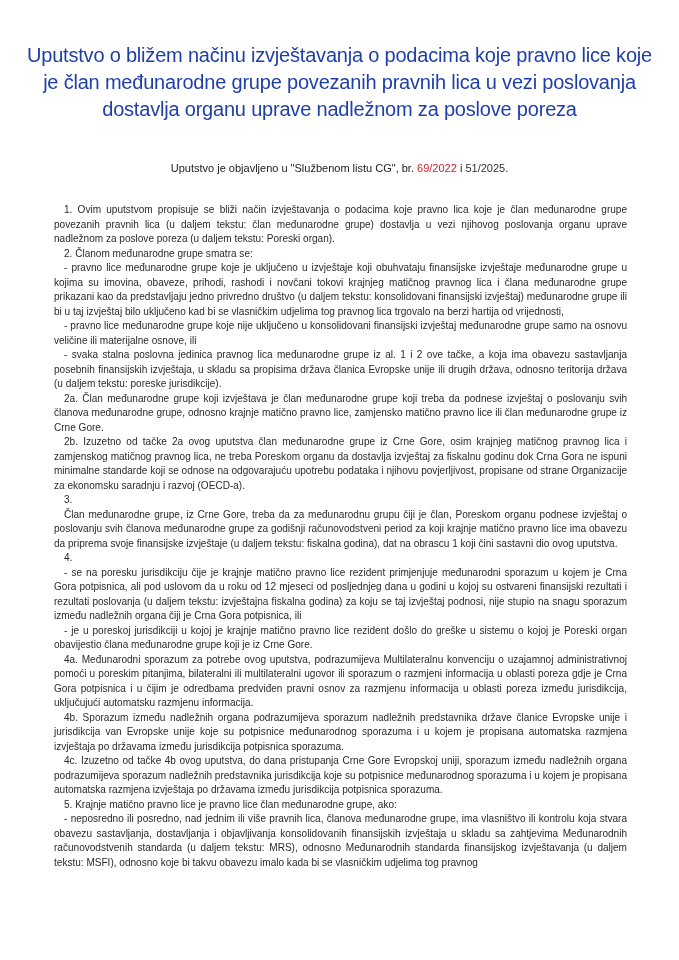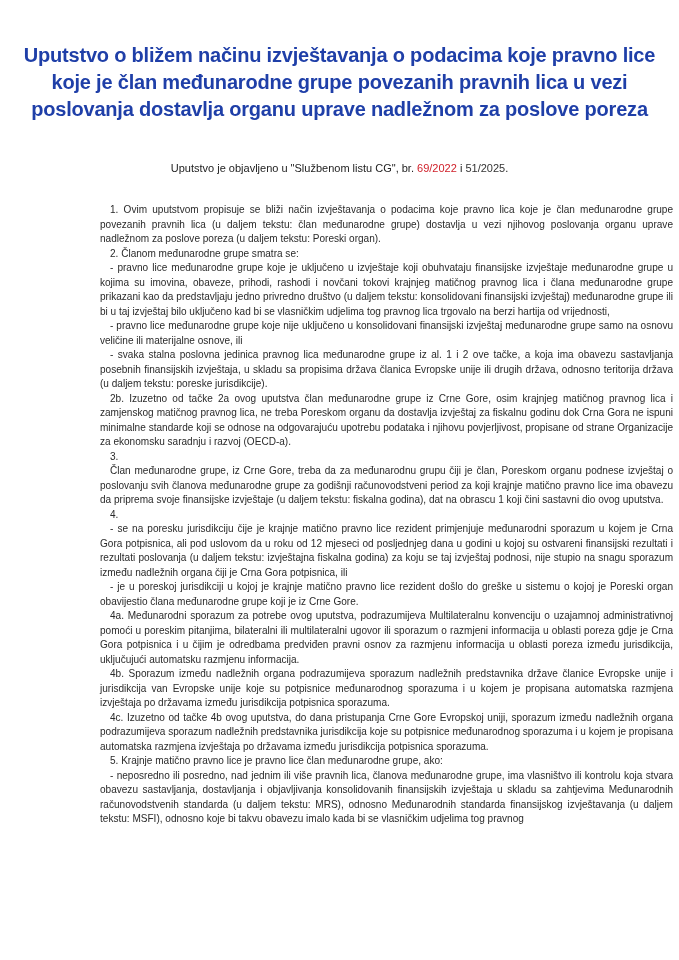--- a/index.html
+++ b/index.html
@@ -19,21 +19,21 @@
       position: absolute;
       left: 20px;
       width: 639px;
       top: 42px;
       text-align: center;
       color: #1f3fa8;
       font-size: 20px;
       line-height: 27px;
       letter-spacing: -0.2px;
       margin: 0;
-      font-weight: bold;
+      font-weight: normal;
     }
     .pub {
       position: absolute;
       top: 162px;
       left: 0;
       width: 679px;
       text-align: center;
       font-size: 11px;
       color: #222;
     }
@@ -43,21 +43,20 @@
     .pub a.dark { color: #333; }
     .body {
       position: absolute;
       top: 203px;
       left: 54px;
       width: 573px;
       font-size: 10.05px;
       line-height: 14.5px;
       text-align: justify;
       color: #2a2a2a;
-      margin-left: 46px;
     }
     .body p {
       margin: 0;
       text-indent: 10px;
     }
   </style>
 </head>
 <body>
 
 <h1 class="title">Uputstvo o bližem načinu izvještavanja o podacima koje pravno lice koje je član međunarodne grupe povezanih pravnih lica u vezi poslovanja dostavlja organu uprave nadležnom za poslove poreza</h1>
@@ -68,20 +67,21 @@
   <span>i</span>
   <a class="dark">51/2025</a><span>.</span>
 </div>
 
 <div class="body">
   <p>1. Ovim uputstvom propisuje se bliži način izvještavanja o podacima koje pravno lica koje je član međunarodne grupe povezanih pravnih lica (u daljem tekstu: član međunarodne grupe) dostavlja u vezi njihovog poslovanja organu uprave nadležnom za poslove poreza (u daljem tekstu: Poreski organ).</p>
   <p>2. Članom međunarodne grupe smatra se:</p>
   <p>- pravno lice međunarodne grupe koje je uključeno u izvještaje koji obuhvataju finansijske izvještaje međunarodne grupe u kojima su imovina, obaveze, prihodi, rashodi i novčani tokovi krajnjeg matičnog pravnog lica i člana međunarodne grupe prikazani kao da predstavljaju jedno privredno društvo (u daljem tekstu: konsolidovani finansijski izvještaj) međunarodne grupe ili bi u taj izvještaj bilo uključeno kad bi se vlasničkim udjelima tog pravnog lica trgovalo na berzi hartija od vrijednosti,</p>
   <p>- pravno lice međunarodne grupe koje nije uključeno u konsolidovani finansijski izvještaj međunarodne grupe samo na osnovu veličine ili materijalne osnove, ili</p>
   <p>- svaka stalna poslovna jedinica pravnog lica međunarodne grupe iz al. 1 i 2 ove tačke, a koja ima obavezu sastavljanja posebnih finansijskih izvještaja, u skladu sa propisima država članica Evropske unije ili drugih država, odnosno teritorija država (u daljem tekstu: poreske jurisdikcije).</p>
+  <p>2a. Član međunarodne grupe koji izvještava je član međunarodne grupe koji treba da podnese izvještaj o poslovanju svih članova međunarodne grupe, odnosno krajnje matično pravno lice, zamjensko matično pravno lice ili član međunarodne grupe iz Crne Gore.</p>
   <p>2b. Izuzetno od tačke 2a ovog uputstva član međunarodne grupe iz Crne Gore, osim krajnjeg matičnog pravnog lica i zamjenskog matičnog pravnog lica, ne treba Poreskom organu da dostavlja izvještaj za fiskalnu godinu dok Crna Gora ne ispuni minimalne standarde koji se odnose na odgovarajuću upotrebu podataka i njihovu povjerljivost, propisane od strane Organizacije za ekonomsku saradnju i razvoj (OECD-a).</p>
   <p>3.</p>
   <p>Član međunarodne grupe, iz Crne Gore, treba da za međunarodnu grupu čiji je član, Poreskom organu podnese izvještaj o poslovanju svih članova međunarodne grupe za godišnji računovodstveni period za koji krajnje matično pravno lice ima obavezu da priprema svoje finansijske izvještaje (u daljem tekstu: fiskalna godina), dat na obrascu 1 koji čini sastavni dio ovog uputstva.</p>
   <p>4.</p>
   <p>- se na poresku jurisdikciju čije je krajnje matično pravno lice rezident primjenjuje međunarodni sporazum u kojem je Crna Gora potpisnica, ali pod uslovom da u roku od 12 mjeseci od posljednjeg dana u godini u kojoj su ostvareni finansijski rezultati i rezultati poslovanja (u daljem tekstu: izvještajna fiskalna godina) za koju se taj izvještaj podnosi, nije stupio na snagu sporazum između nadležnih organa čiji je Crna Gora potpisnica, ili</p>
   <p>- je u poreskoj jurisdikciji u kojoj je krajnje matično pravno lice rezident došlo do greške u sistemu o kojoj je Poreski organ obavijestio člana međunarodne grupe koji je iz Crne Gore.</p>
   <p>4a. Međunarodni sporazum za potrebe ovog uputstva, podrazumijeva Multilateralnu konvenciju o uzajamnoj administrativnoj pomoći u poreskim pitanjima, bilateralni ili multilateralni ugovor ili sporazum o razmjeni informacija u oblasti poreza gdje je Crna Gora potpisnica i u čijim je odredbama predviđen pravni osnov za razmjenu informacija u oblasti poreza između jurisdikcija, uključujući automatsku razmjenu informacija.</p>
   <p>4b. Sporazum između nadležnih organa podrazumijeva sporazum nadležnih predstavnika države članice Evropske unije i jurisdikcija van Evropske unije koje su potpisnice međunarodnog sporazuma i u kojem je propisana automatska razmjena izvještaja po državama između jurisdikcija potpisnica sporazuma.</p>
   <p>4c. Izuzetno od tačke 4b ovog uputstva, do dana pristupanja Crne Gore Evropskoj uniji, sporazum između nadležnih organa podrazumijeva sporazum nadležnih predstavnika jurisdikcija koje su potpisnice međunarodnog sporazuma i u kojem je propisana automatska razmjena izvještaja po državama između jurisdikcija potpisnica sporazuma.</p>
   <p>5. Krajnje matično pravno lice je pravno lice član međunarodne grupe, ako:</p>

